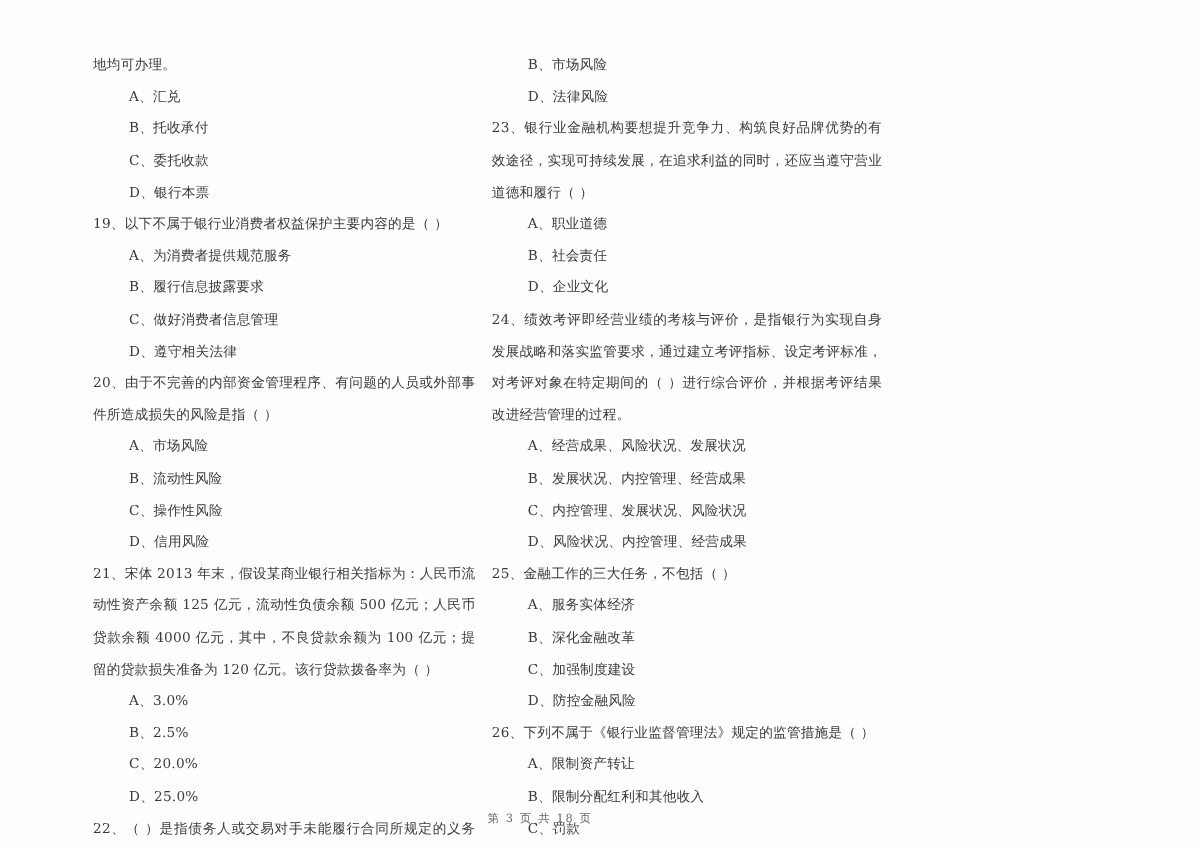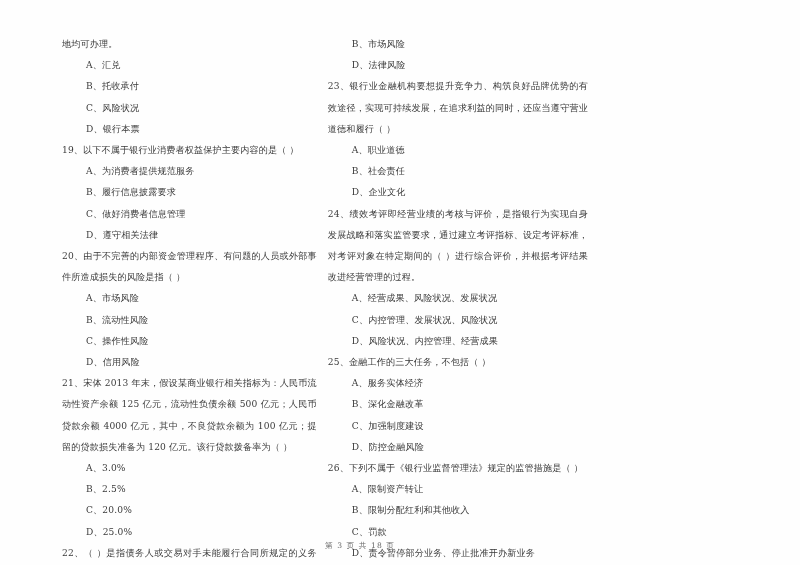--- a/index.html
+++ b/index.html
@@ -87,21 +87,21 @@
 <body>
 
 <div class="page">
 
   <div class="columns">
 
     <div class="col col-left" id="left-column">
         <p class="qline cont">地均可办理。</p>
         <p class="qline opt">A、汇兑</p>
         <p class="qline opt">B、托收承付</p>
-        <p class="qline opt">C、风险状况</p>
+        <p class="qline opt">C、委托收款</p>
         <p class="qline opt">D、银行本票</p>
         <p class="qline stem">19、以下不属于银行业消费者权益保护主要内容的是（      ）</p>
         <p class="qline opt">A、为消费者提供规范服务</p>
         <p class="qline opt">B、履行信息披露要求</p>
         <p class="qline opt">C、做好消费者信息管理</p>
         <p class="qline opt">D、遵守相关法律</p>
         <p class="qline stem">20、由于不完善的内部资金管理程序、有问题的人员或外部事件所造成损失的风险是指（      ）</p>
         <p class="qline opt">A、市场风险</p>
         <p class="qline opt">B、流动性风险</p>
         <p class="qline opt">C、操作性风险</p>
@@ -117,20 +117,21 @@
 
     <div class="col col-right" id="right-column">
         <p class="qline opt">B、市场风险</p>
         <p class="qline opt">D、法律风险</p>
         <p class="qline stem">23、银行业金融机构要想提升竞争力、构筑良好品牌优势的有效途径，实现可持续发展，在追求利益的同时，还应当遵守营业道德和履行（      ）</p>
         <p class="qline opt">A、职业道德</p>
         <p class="qline opt">B、社会责任</p>
         <p class="qline opt">D、企业文化</p>
         <p class="qline stem">24、绩效考评即经营业绩的考核与评价，是指银行为实现自身发展战略和落实监管要求，通过建立考评指标、设定考评标准，对考评对象在特定期间的（      ）进行综合评价，并根据考评结果改进经营管理的过程。</p>
         <p class="qline opt">A、经营成果、风险状况、发展状况</p>
+        <p class="qline opt">B、发展状况、内控管理、经营成果</p>
         <p class="qline opt">C、内控管理、发展状况、风险状况</p>
         <p class="qline opt">D、风险状况、内控管理、经营成果</p>
         <p class="qline stem">25、金融工作的三大任务，不包括（      ）</p>
         <p class="qline opt">A、服务实体经济</p>
         <p class="qline opt">B、深化金融改革</p>
         <p class="qline opt">C、加强制度建设</p>
         <p class="qline opt">D、防控金融风险</p>
         <p class="qline stem">26、下列不属于《银行业监督管理法》规定的监管措施是（      ）</p>
         <p class="qline opt">A、限制资产转让</p>
         <p class="qline opt">B、限制分配红利和其他收入</p>

